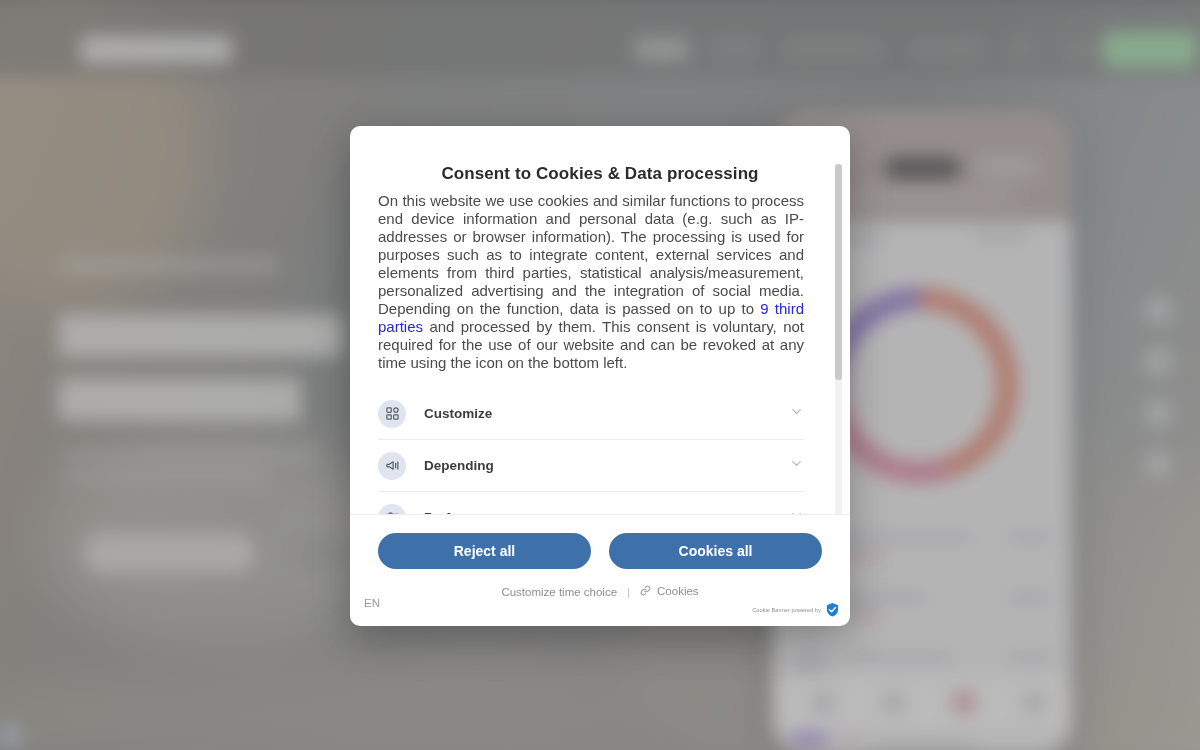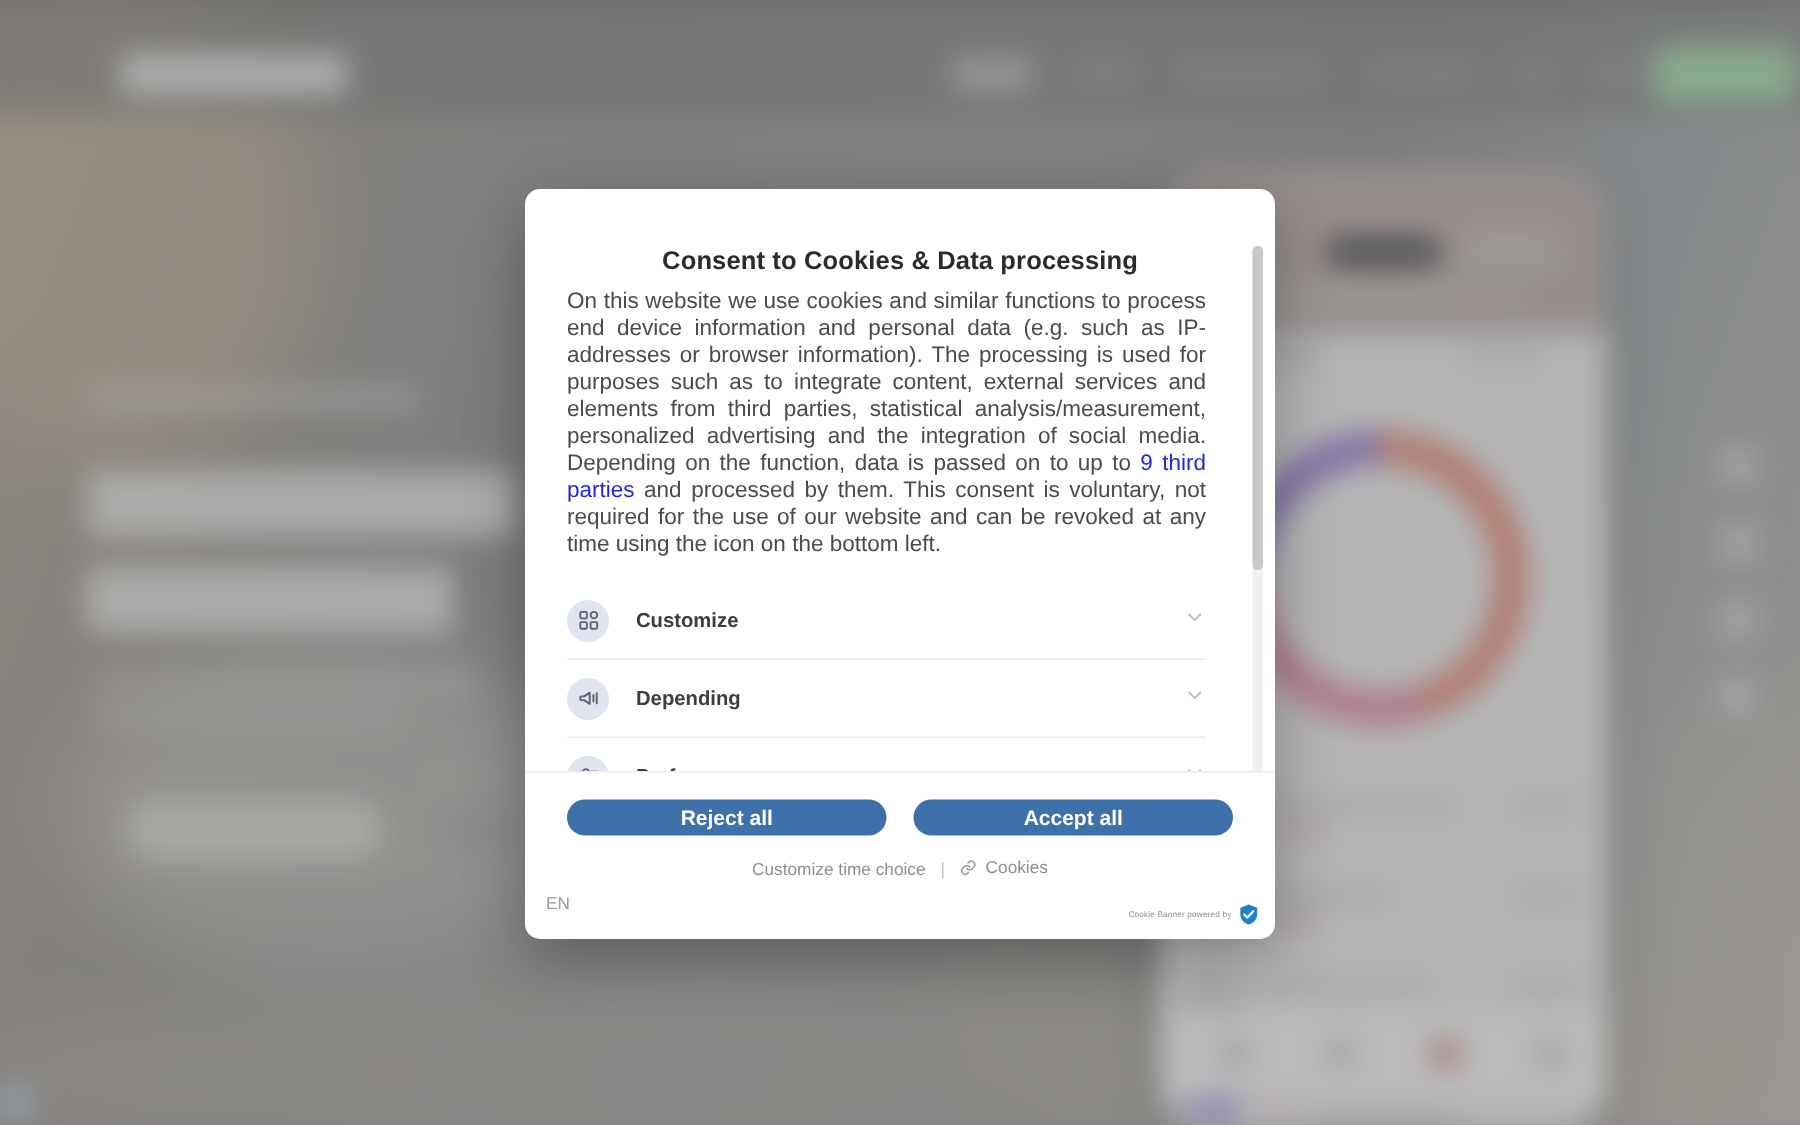--- a/index.html
+++ b/index.html
@@ -216,21 +216,21 @@
     flex: 0 0 auto;
     padding: 18px 28px 0 28px;
     border-top:1px solid #ededed;
     position:relative;
     height:112px;
   }
 
   #btn-row { display:flex; gap:18px; }
   .big-btn {
     flex:1 1 0;
-    height:24px;
+    height:36px;
     border:none;
     border-radius:18px;
     background:#3e70aa;
     color:#ffffff;
     font-size:14px;
     font-weight:bold;
     font-family:"Liberation Sans","DejaVu Sans",sans-serif;
     cursor:pointer;
   }
 
@@ -400,21 +400,21 @@
       </div>
 
     <div id="sb-track">
       <div id="sb-thumb"></div>
     </div>
   </div>
 
   <div id="footer-area">
     <div id="btn-row">
       <button class="big-btn">Reject all</button>
-      <button class="big-btn">Accept all</button>
+      <button class="big-btn">Cookies all</button>
     </div>
 
     <div id="links-row">
       <span class="lk">Customize time choice</span>
       <span class="sep">|</span>
       <span class="lk lk-cookies">
         <span>
           <svg width="11" height="11" viewBox="0 0 24 24" fill="none" stroke="#9a9a9a" stroke-width="2.2" stroke-linecap="round">
             <path d="M10 13a5 5 0 0 0 7.5.5l3-3a5 5 0 0 0-7-7l-1.7 1.7"></path>
             <path d="M14 11a5 5 0 0 0-7.5-.5l-3 3a5 5 0 0 0 7 7l1.7-1.7"></path>

